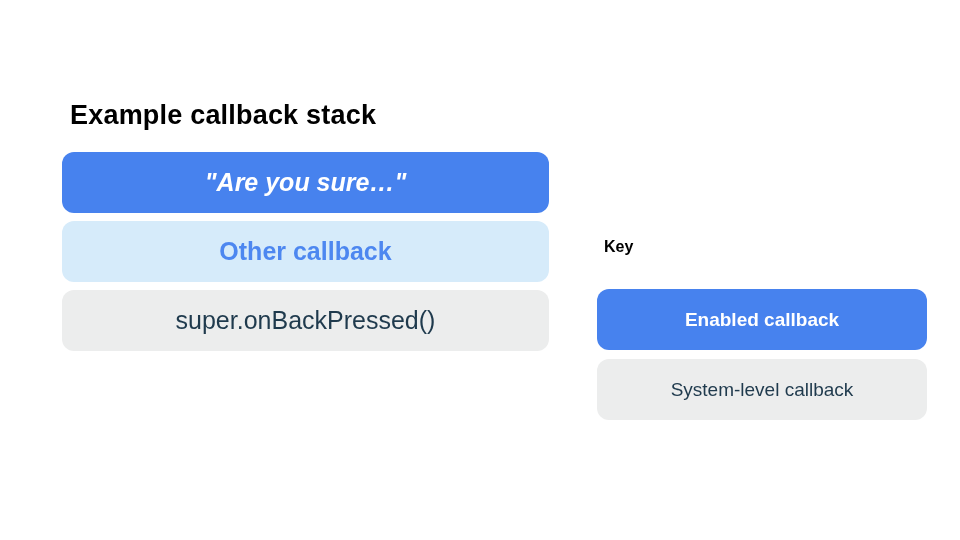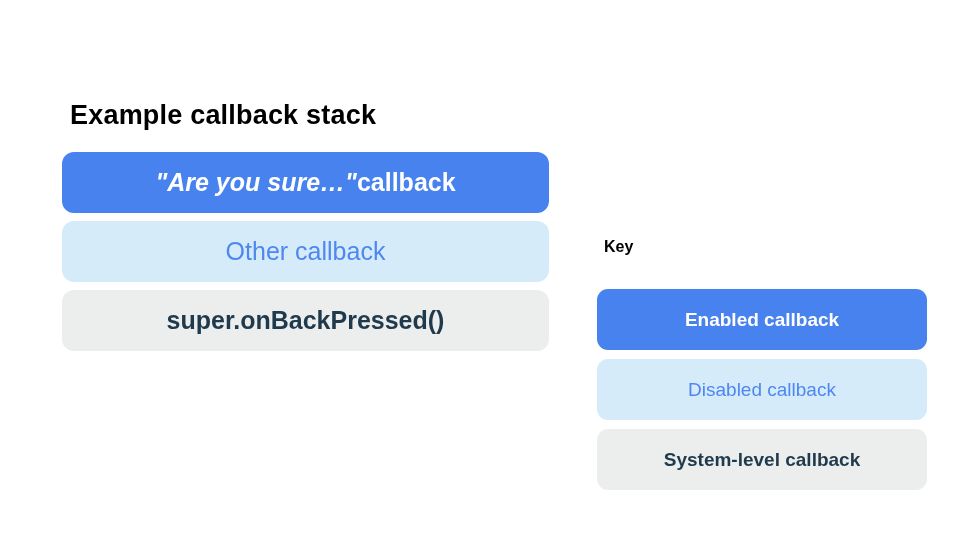--- a/index.html
+++ b/index.html
@@ -55,55 +55,53 @@
   .box {
     height: 61px;
     border-radius: 12px;
     display: flex;
     align-items: center;
     justify-content: center;
     white-space: nowrap;
     box-sizing: border-box;
   }
   .stack .box { font-size: 25px; }
-  .key-list .box { font-size: 19px; border-radius: 11px; }
+  .key-list .box { font-size: 19px; }
   .box.enabled {
     background: var(--enabled-bg, #4782ee);
     color: var(--enabled-text, #ffffff);
     font-weight: 700;
   }
   .box.disabled {
     background: var(--disabled-bg, #d6ebfa);
     color: var(--disabled-text, #4d87f0);
-    font-weight: 400;
+    font-weight: 700;
   }
   .box.system {
     background: var(--system-bg, #eceded);
     color: var(--system-text, #1f3a4d);
-    font-weight: 700;
+    font-weight: 400;
   }
   .quote { font-style: italic; }
 </style>
 </head>
 <body>
 
 <div class="slide">
 
   <div class="diagram-title">Example callback stack</div>
 
   <div class="stack">
     <div class="box enabled">
         <span class="quote">"Are you sure…"</span>
-        <span> callback</span>
       </div>
     <div class="box disabled">Other callback</div>
     <div class="box system">super.onBackPressed()</div>
   </div>
 
   <div class="key-title">Key</div>
 
   <div class="key-list">
     <div class="box enabled">Enabled callback</div>
-    <div class="box disabled">Disabled callback</div>
     <div class="box system">System-level callback</div>
   </div>
 
 </div>
 
 </body></html>

